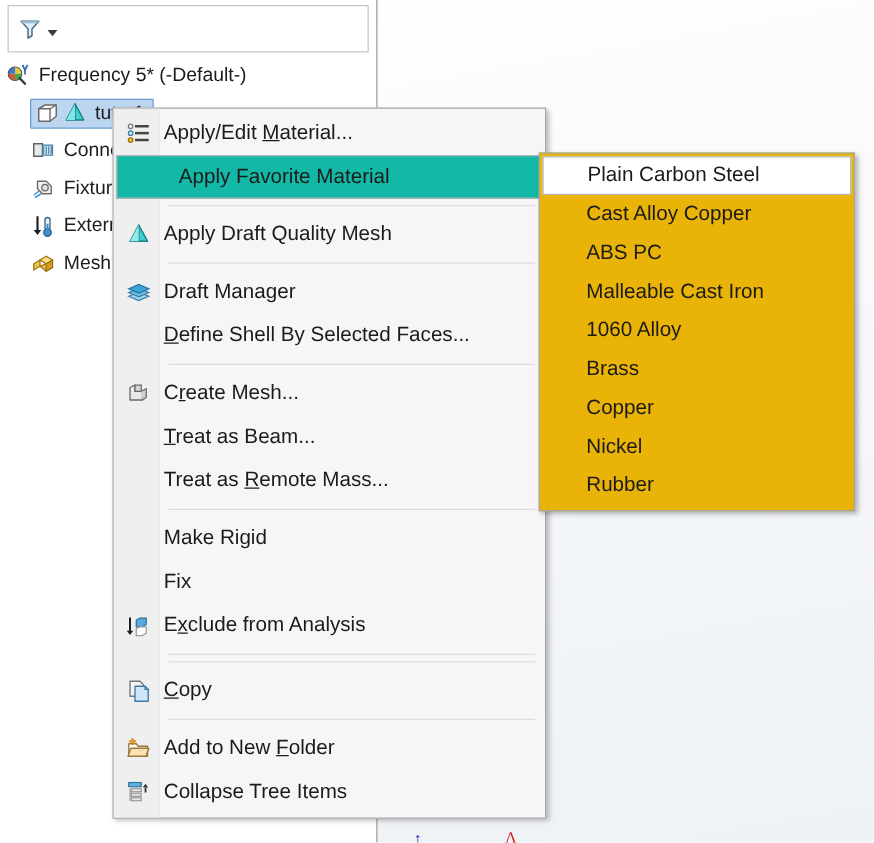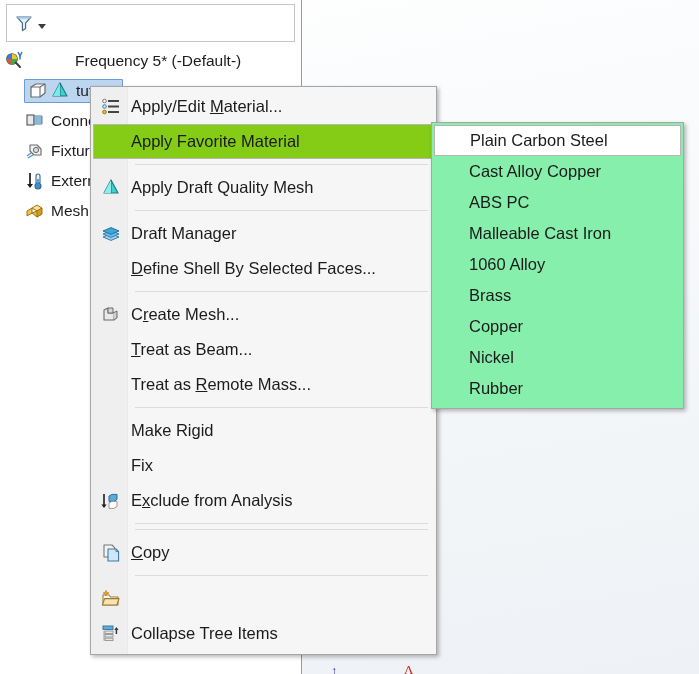--- a/index.html
+++ b/index.html
@@ -61,21 +61,21 @@
   }
   .tree-row {
     display: flex;
     align-items: center;
     height: 30px;
     padding-left: 4px;
     font-size: 15.5px;
     color: #1c1c1c;
     white-space: nowrap;
   }
-  .tree-row.root { padding-left: 4px; gap: 44px; }
+  .tree-row.root { padding-left: 4px; }
   .tree-row.child { padding-left: 24px; }
   .tree-row.selected > .sel-box {
     background: #bcd6f0;
     border: 1px solid #6b9bd2;
     display: flex;
     align-items: center;
     padding: 1px 6px 1px 2px;
     border-radius: 1px;
     height: 24px;
     box-sizing: border-box;
@@ -125,42 +125,42 @@
   }
   .mi .mi-ico {
     width: 33px;
     flex: 0 0 33px;
     display: flex;
     align-items: center;
     justify-content: center;
   }
   .mi .mi-text { padding-left: 4px; white-space: nowrap; }
   .mi.hl {
-    background: #84cc16;
+    background: #14b8a6;
     border: 1px solid #b6b6b6;
     margin: 0 2px;
-    padding-left: 1px;
+    padding-left: 13px;
   }
   .mi.hl .mi-ico { width: 32px; flex: 0 0 32px; }
   .sep {
     position: relative;
     height: 1px;
     background: #dcdcdc;
     margin: 5px 8px 5px 44px;
     z-index: 2;
   }
   u { text-decoration: underline; text-underline-offset: 1px; }
 
   
   #submenu {
     position: absolute;
     left: 431px;
     top: 122px;
     width: 253px;
-    background: #86efac;
+    background: #eab308;
     border: 1px solid #a6a6a6;
     box-shadow: 2px 2px 4px rgba(0,0,0,0.28);
     box-sizing: border-box;
     padding: 2px 0 4px 0;
     z-index: 40;
   }
   .smi {
     display: flex;
     align-items: center;
     height: 31px;
@@ -416,20 +416,21 @@
   <div class="sep"></div>
 
   <div class="mi">
     <span class="mi-ico">
       <svg width="22" height="22" viewBox="0 0 22 22">
         <path d="M3 7 h6 l1.6 2 h7.4 v8 h-15 z" fill="#ffffff" stroke="#9a7a3a" stroke-width="1.1" stroke-linejoin="round"></path>
         <path d="M4.6 10.6 h14.4 l-2.2 6.4 h-14.4 z" fill="#f8e3b0" stroke="#9a7a3a" stroke-width="1.1" stroke-linejoin="round"></path>
         <path d="M6 2.4 l0.9 2 l2 0.6 l-2 0.9 l-0.9 2 l-0.9 -2 l-2 -0.9 l2 -0.6 z" fill="#f0a81e" stroke="#cc7a10" stroke-width="0.7" stroke-linejoin="round"></path>
       </svg>
     </span>
+    <span class="mi-text">Add to New <u>F</u>older</span>
   </div>
 
   <div class="mi">
     <span class="mi-ico">
       <svg width="22" height="22" viewBox="0 0 22 22">
         <rect x="3" y="3" width="10" height="3.4" fill="#5fb0dd" stroke="#2a6f9b" stroke-width="0.9"></rect>
         <rect x="5" y="8" width="8" height="2.4" fill="#e6e6e6" stroke="#8a8a8a" stroke-width="0.8"></rect>
         <rect x="5" y="11.6" width="8" height="2.4" fill="#e6e6e6" stroke="#8a8a8a" stroke-width="0.8"></rect>
         <rect x="5" y="15.2" width="8" height="2.4" fill="#e6e6e6" stroke="#8a8a8a" stroke-width="0.8"></rect>
         <line x1="4" y1="8" x2="4" y2="17.6" stroke="#8a8a8a" stroke-width="0.8"></line>

